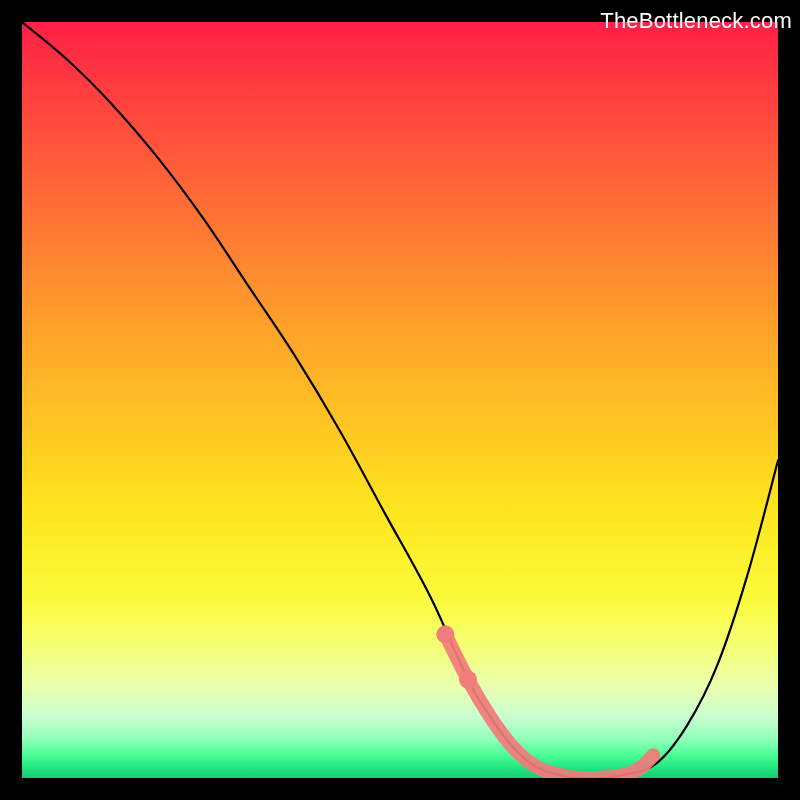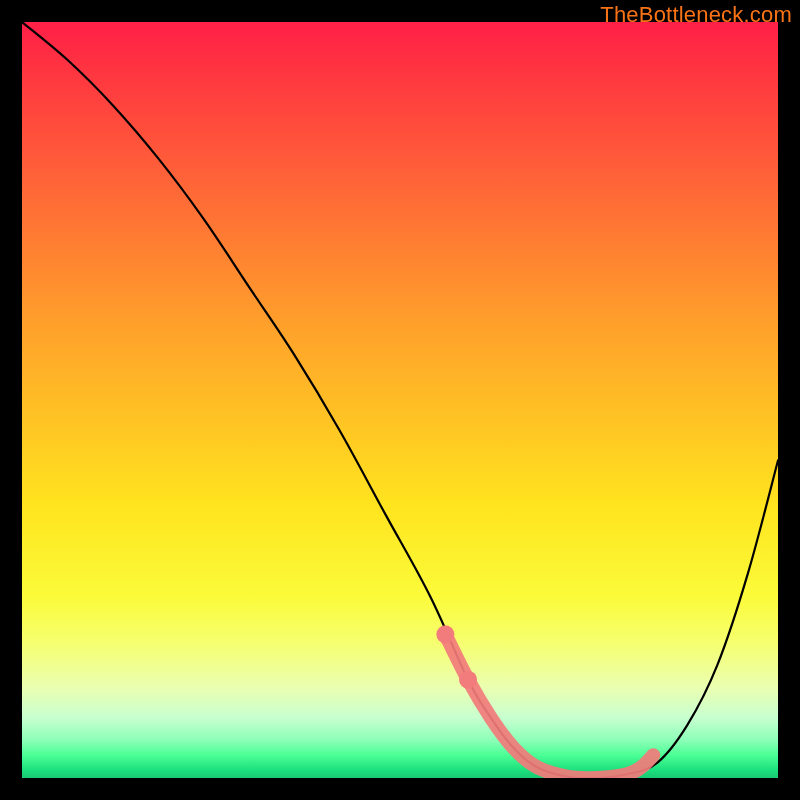--- a/index.html
+++ b/index.html
@@ -36,23 +36,23 @@
       #eaffb0 88%,
       #c8ffd0 92%,
       #8cffb8 95%,
       #4aff94 97%,
       #1bdf7d 99%,
       #19c974 100%
     );
   }
   .attribution {
     position: absolute;
-    top: 2px;
+    top: 8px;
     right: 8px;
-    color: #f97316;
+    color: #ffffff;
     font-size: 22px;
     letter-spacing: 0.2px;
     z-index: 10;
   }
   svg {
     position: absolute;
     left: 0;
     top: 0;
   }
 </style>

